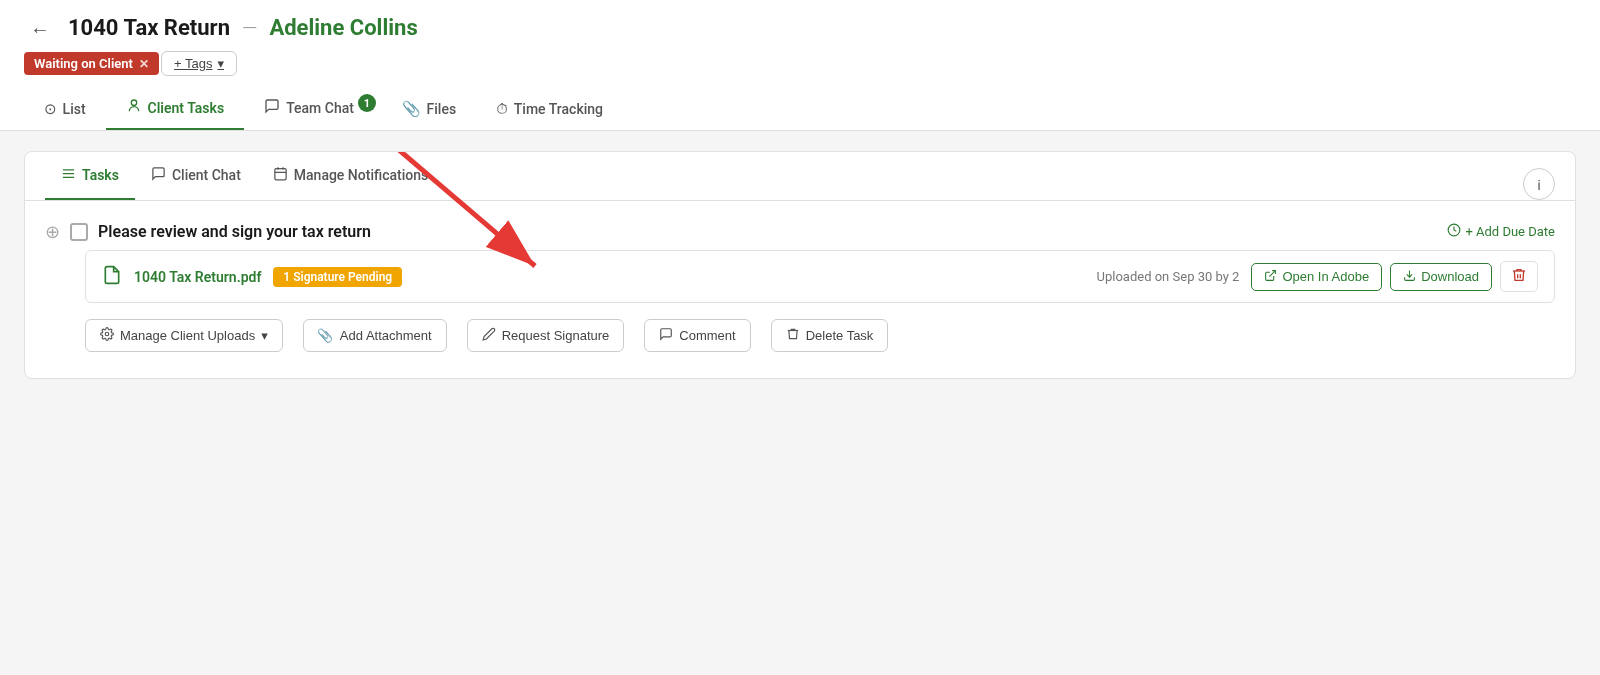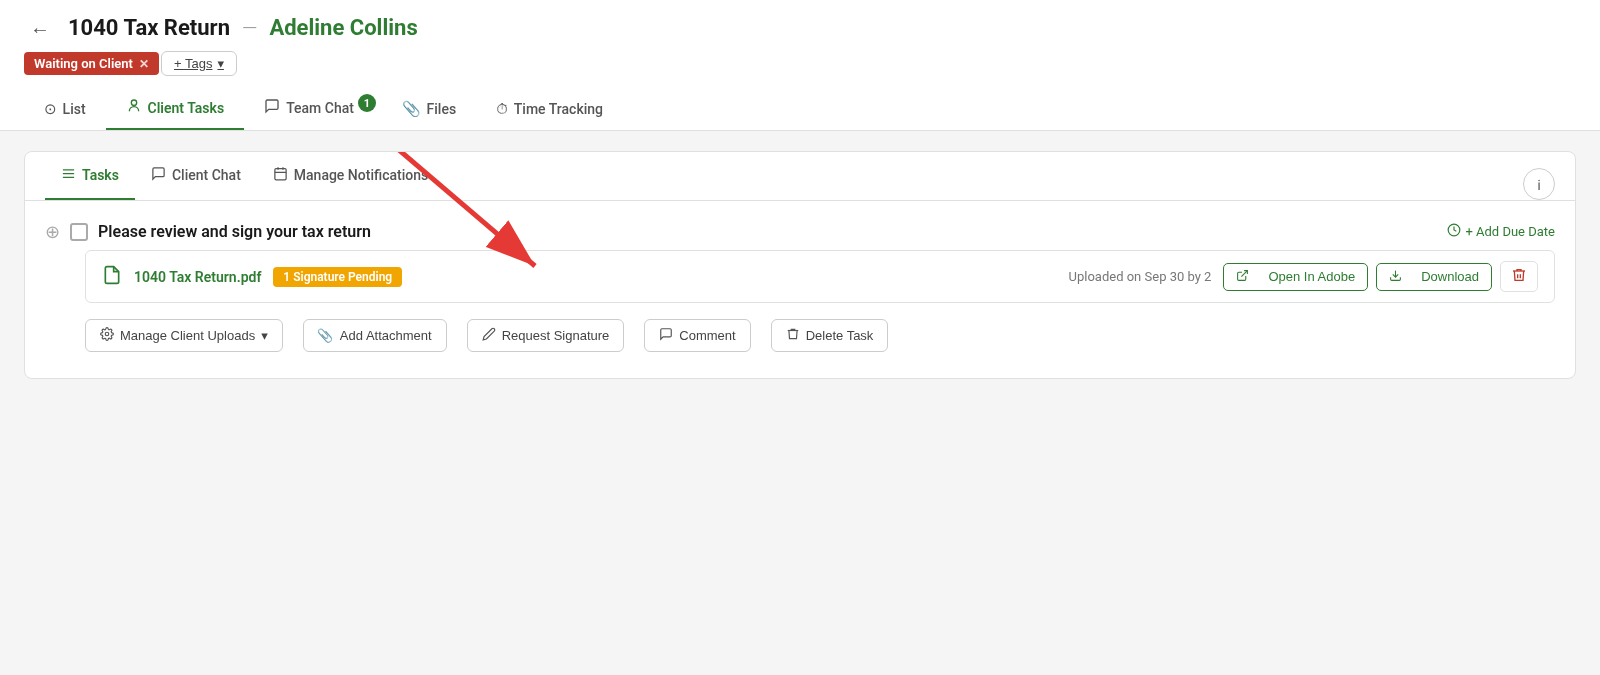--- a/index.html
+++ b/index.html
@@ -285,21 +285,21 @@
     .file-action-btn {
       border: 1px solid #2e7d32;
       background: #fff;
       color: #2e7d32;
       border-radius: 5px;
       padding: 5px 12px;
       font-size: 13px;
       cursor: pointer;
       display: flex;
       align-items: center;
-      gap: 19px;
+      gap: 5px;
       white-space: nowrap;
     }
 
     .delete-btn {
       border: 1px solid #e0e0e0;
       background: #fff;
       color: #c0392b;
       border-radius: 5px;
       padding: 5px 10px;
       font-size: 14px;

